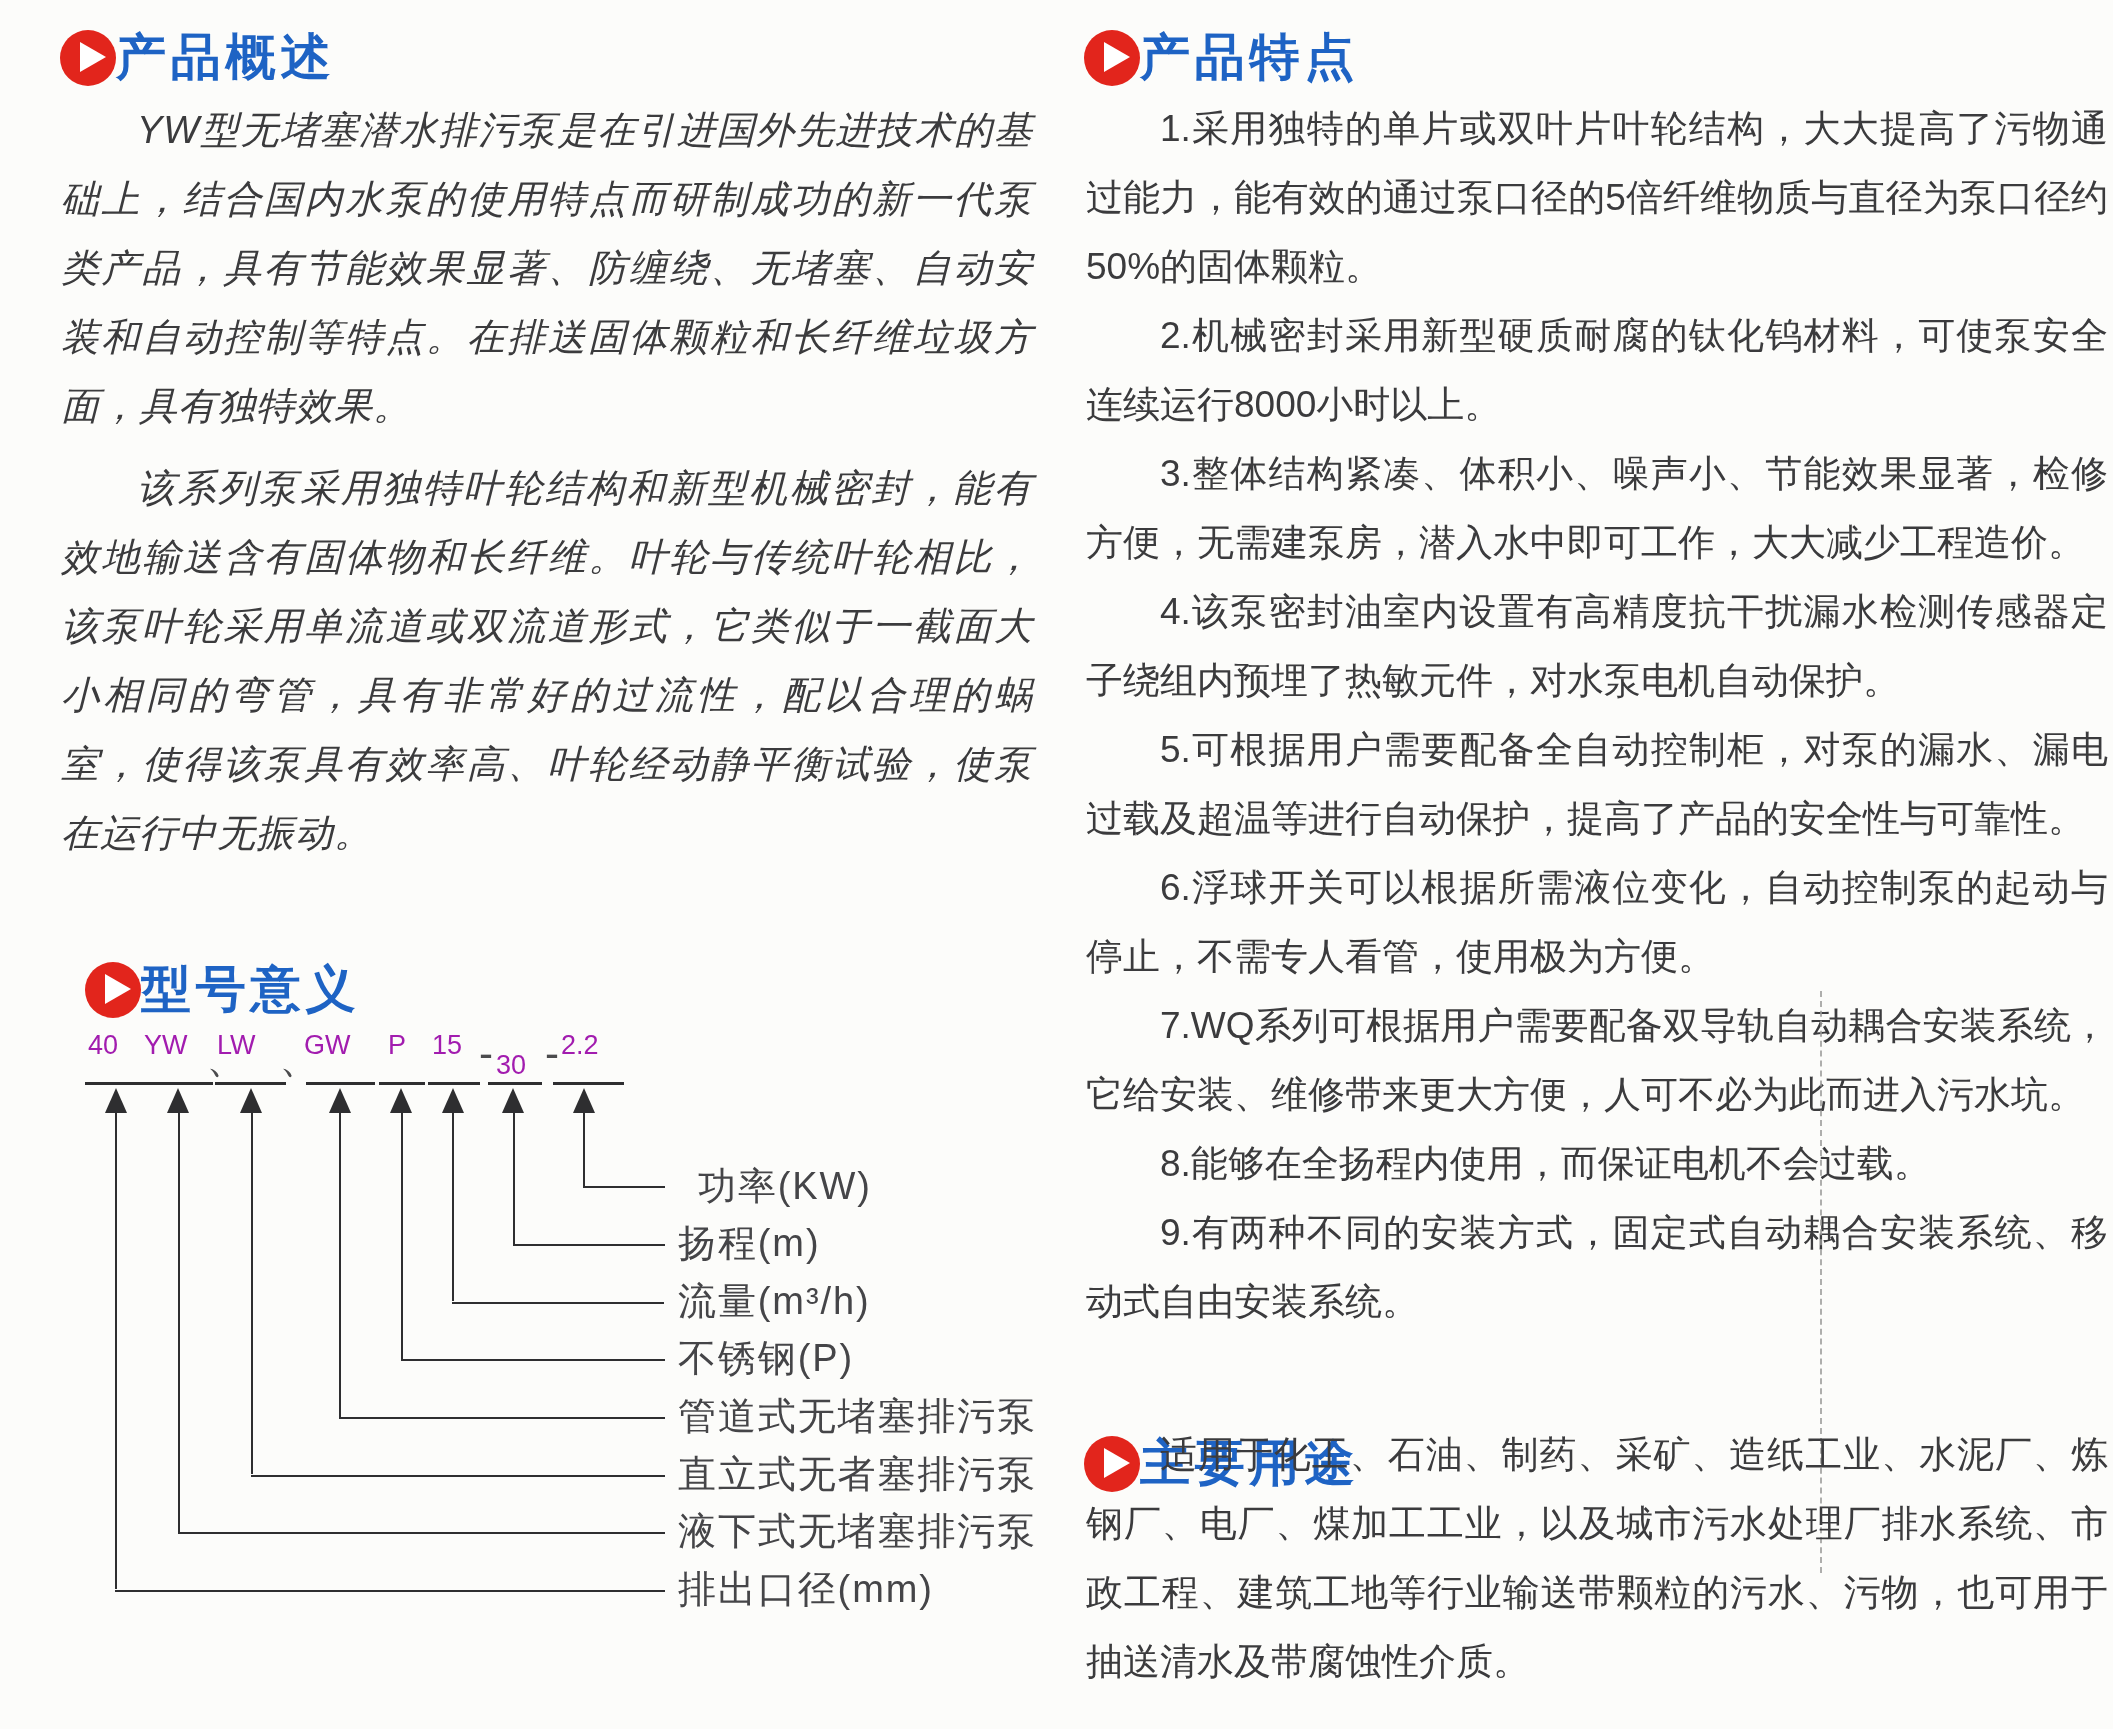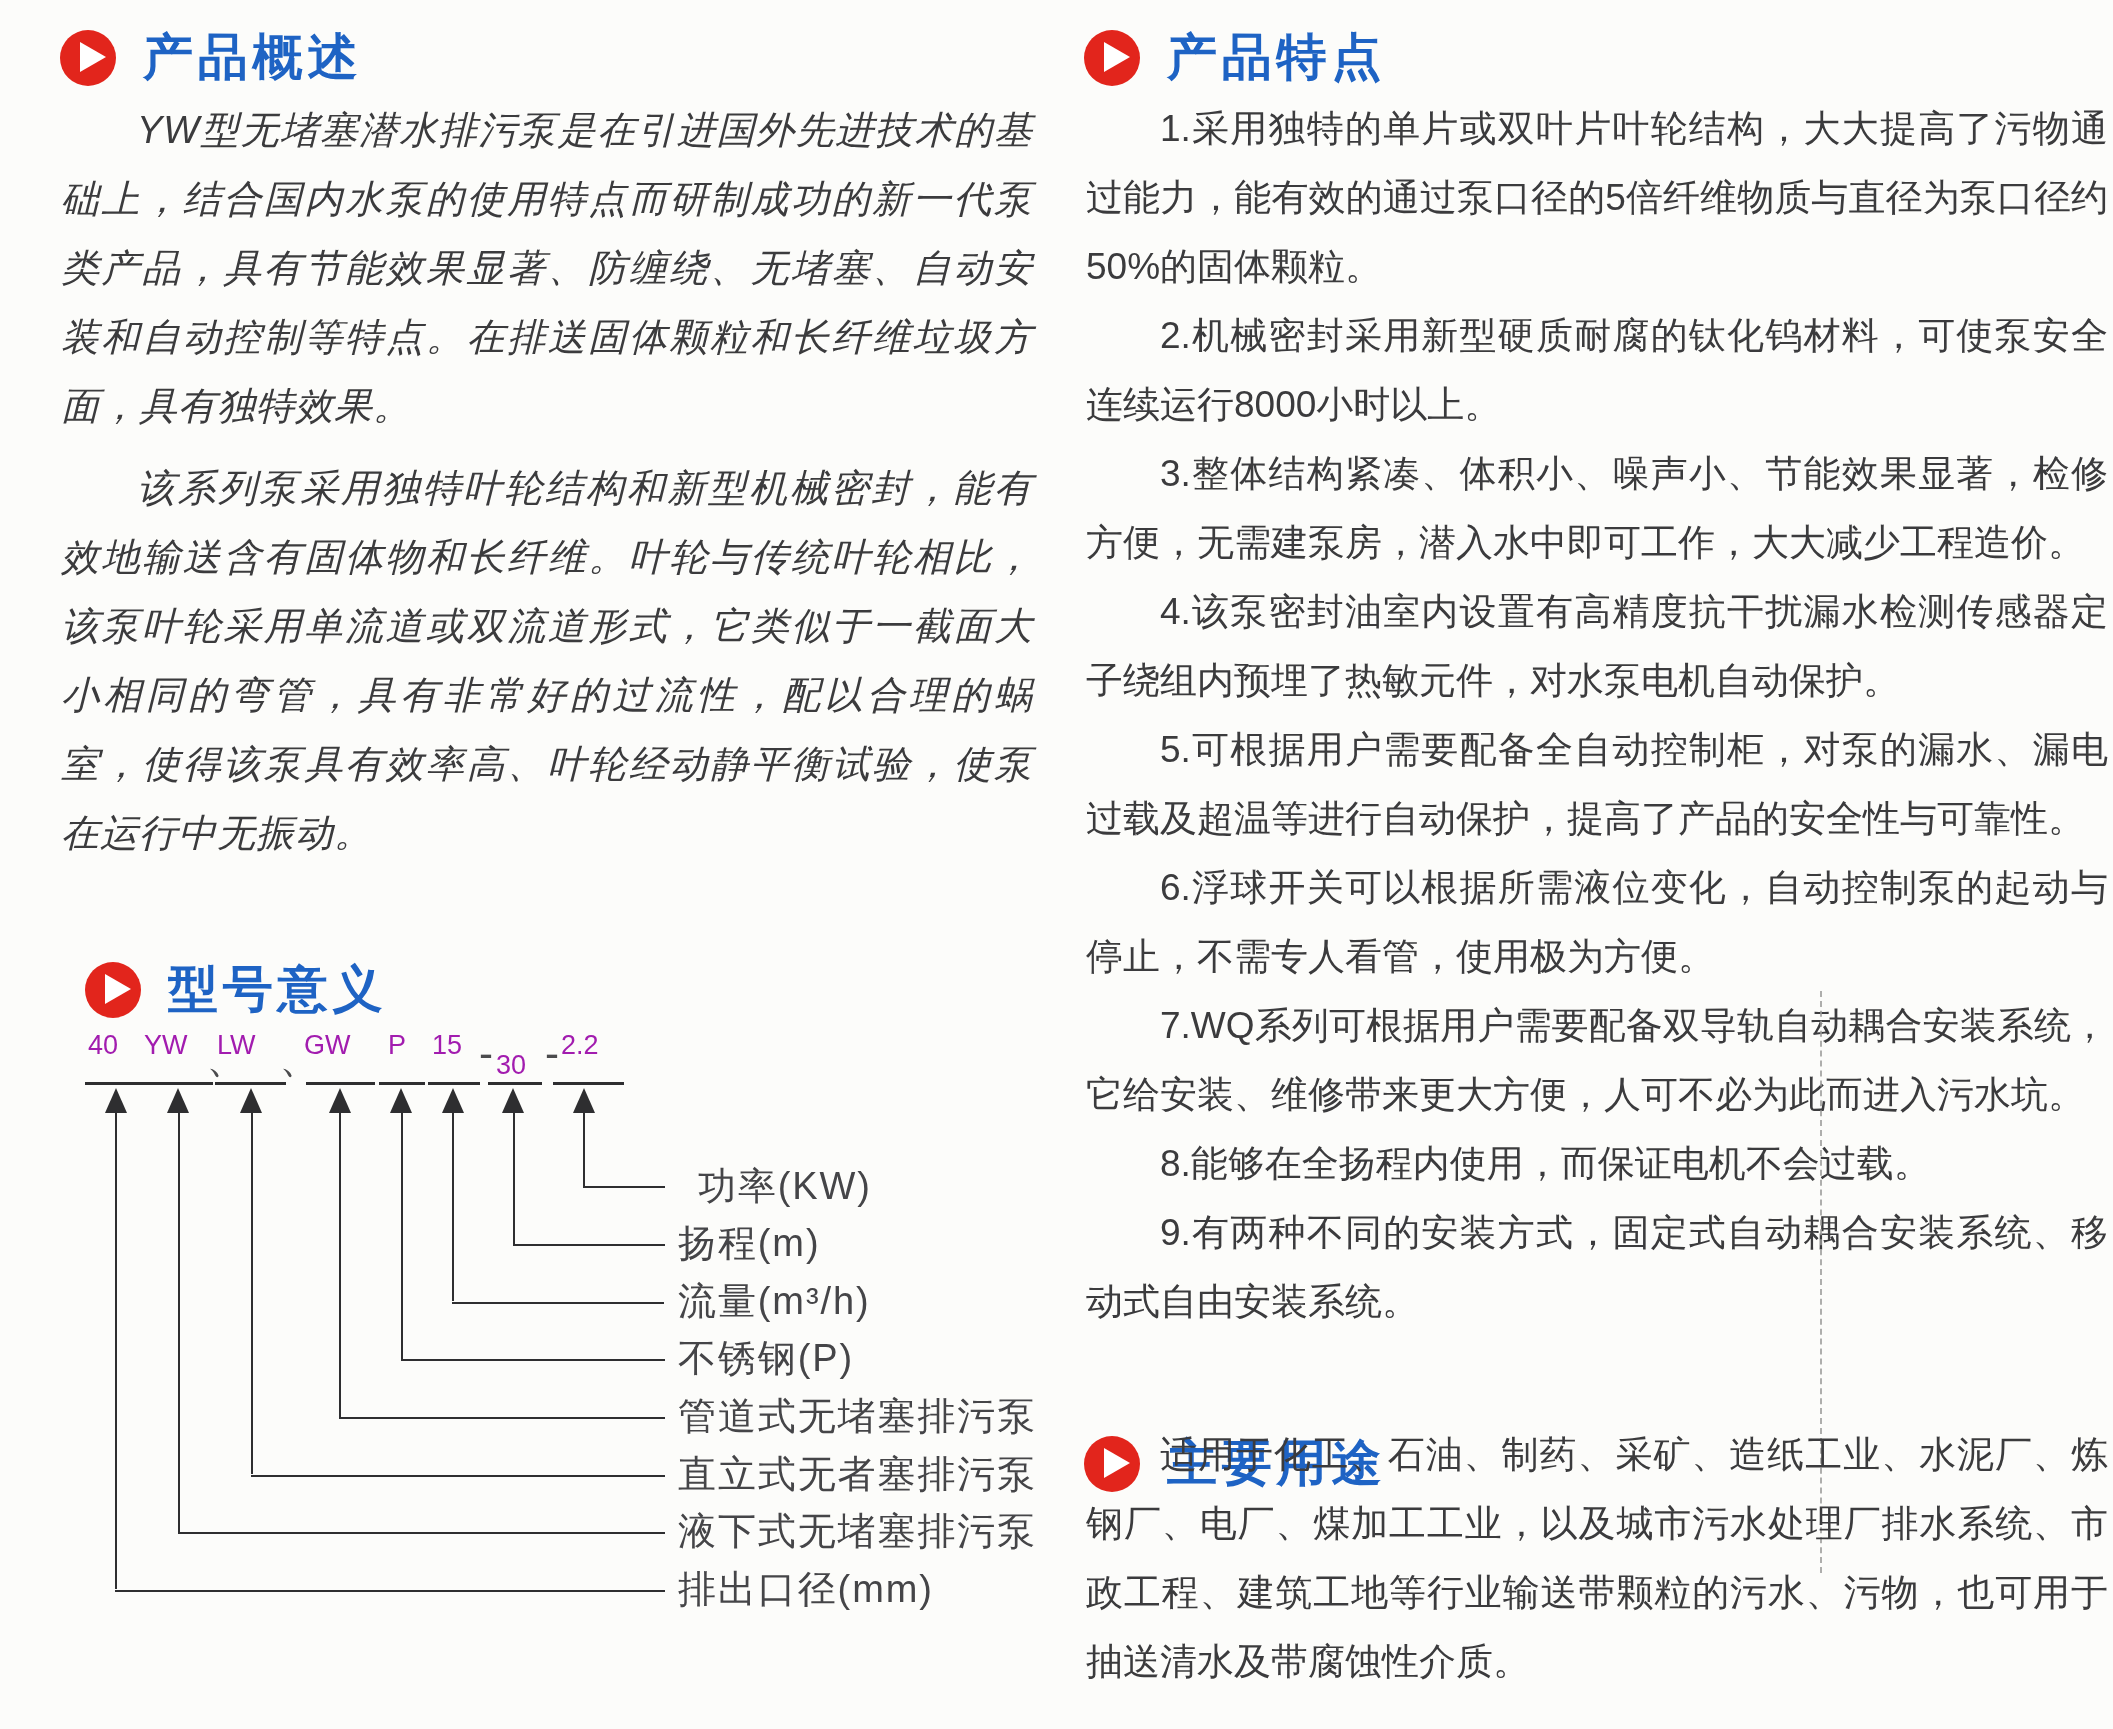--- a/index.html
+++ b/index.html
@@ -1,21 +1,21 @@
 <!DOCTYPE html>
 <html><head>
 <meta charset="utf-8">
 <style>
   html,body{margin:0;padding:0;background:#e8e8e6;}
   .page{
     position:relative;width:2114px;height:1729px;background:#fcfcfa;
     font-family:"Liberation Sans","DejaVu Sans",sans-serif;color:#3b3b3d;
     overflow:hidden;margin:0 auto;
   }
-  .sec-head{position:absolute;display:flex;align-items:center;gap:27px;}
+  .sec-head{position:absolute;display:flex;align-items:center;}
   .bullet{width:56px;height:56px;border-radius:50%;background:#e2251c;position:relative;flex:0 0 auto;}
   .bullet::after{
     content:"";position:absolute;left:20px;top:12.5px;width:0;height:0;
     border-left:26px solid #ffffff;border-top:15.4px solid transparent;border-bottom:15.4px solid transparent;
   }
   .sec-title{font-size:50px;font-weight:bold;color:#1e63c4;letter-spacing:4.8px;white-space:nowrap;}
   .body-text{position:absolute;text-align:justify;color:#3b3b3d;}
   .body-text p{margin:0;text-indent:2em;}
   .left-col{width:972px;font-size:38px;line-height:69px;letter-spacing:1px;}
   .left-col p + p{margin-top:13.4px;}

